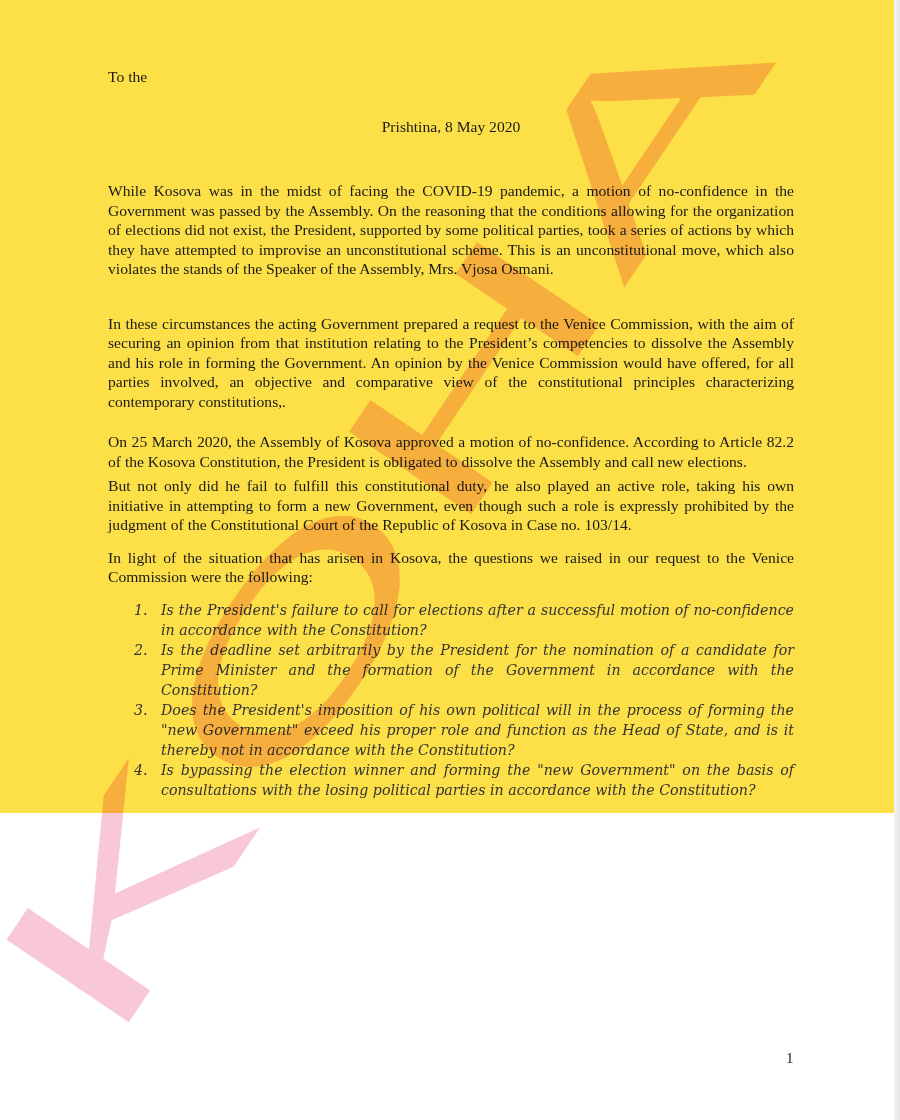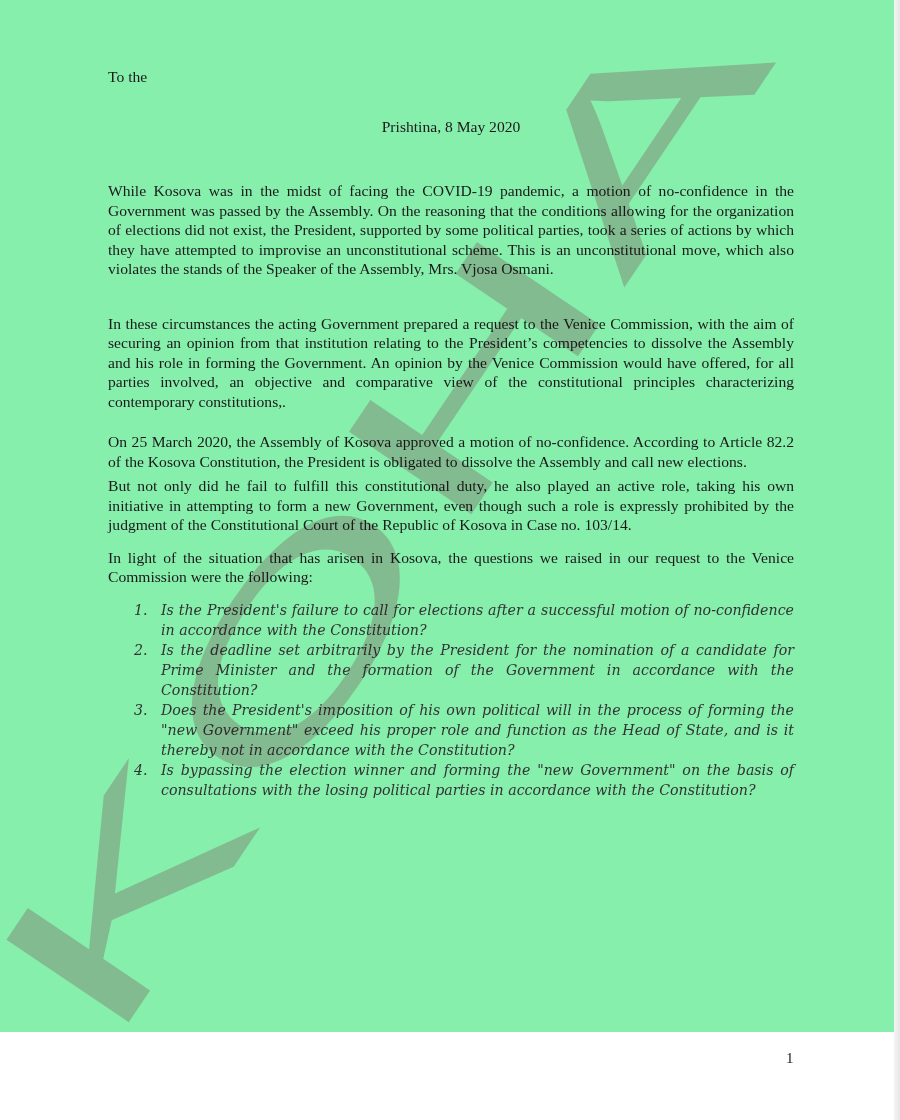--- a/index.html
+++ b/index.html
@@ -11,22 +11,22 @@
     width: 900px;
     height: 1120px;
     position: relative;
     overflow: hidden;
     font-family: "Liberation Serif", "DejaVu Serif", serif;
     color: #1a1a1a;
   }
   .page {
     position: absolute;
     left: 0; top: 0;
-    width: 900px; height: 1032px;
-    background: #86efac;
+    width: 900px; height: 813px;
+    background: #fde047;
   }
   .right-edge {
     position: absolute;
     right: 0; top: 0;
     width: 6px; height: 1120px;
     background: linear-gradient(to right, #f4f4f4, #e6e6e6);
   }
   .content {
     position: absolute;
     left: 108px;

